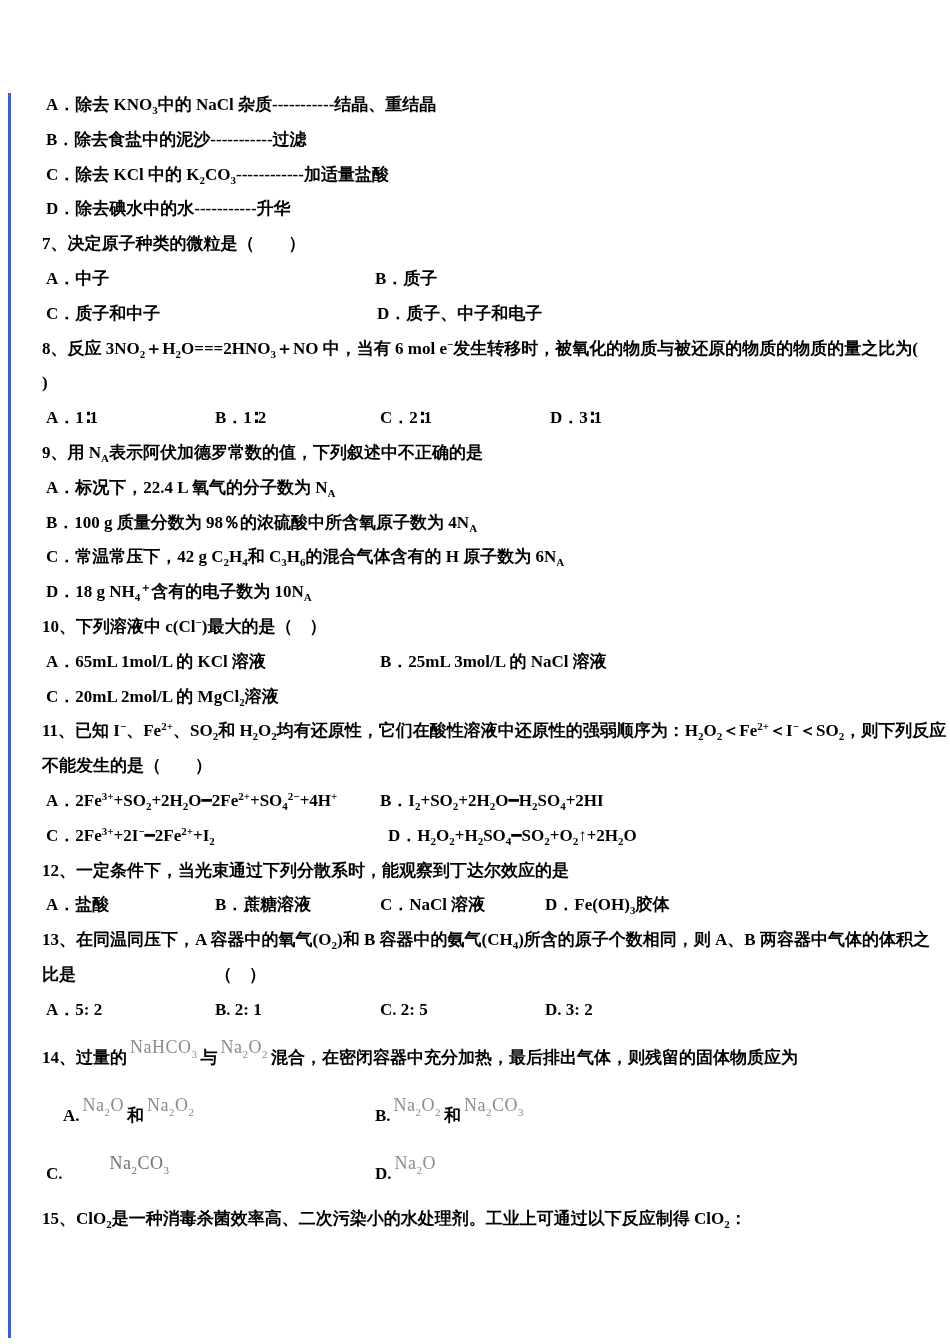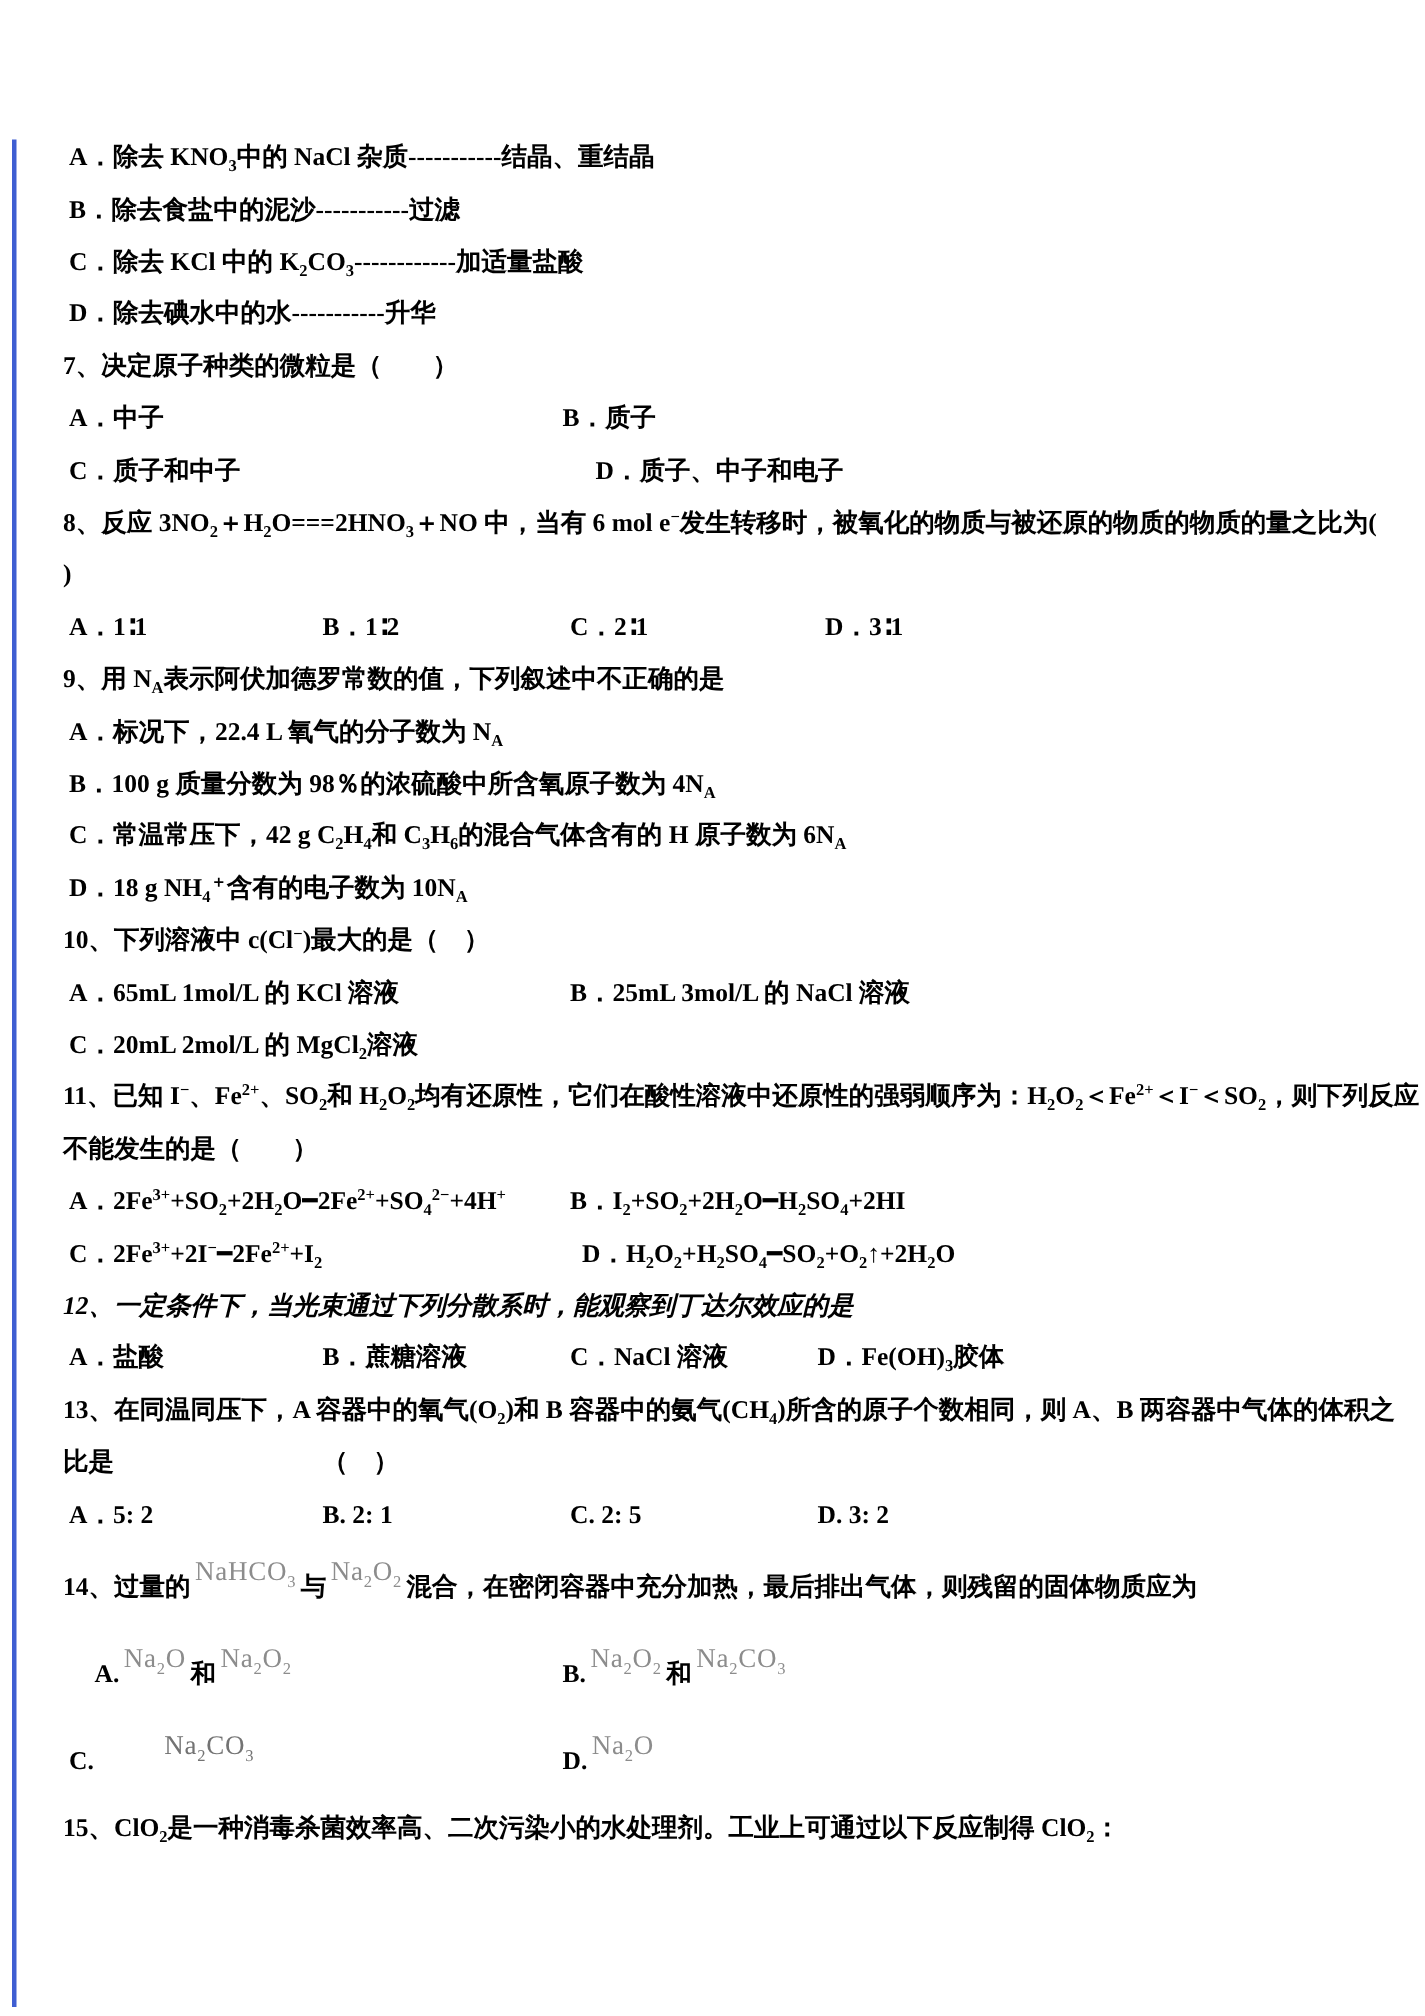--- a/index.html
+++ b/index.html
@@ -57,21 +57,21 @@
       </div>
       <div class="line">
         <span class="seg" style="left: 42px;">7、决定原子种类的微粒是（　　）</span>
       </div>
       <div class="line">
         <span class="seg" style="left: 46px;">A．中子</span>
         <span class="seg" style="left: 375px;">B．质子</span>
       </div>
       <div class="line">
         <span class="seg" style="left: 46px;">C．质子和中子</span>
-        <span class="seg" style="left: 397px;">D．质子、中子和电子</span>
+        <span class="seg" style="left: 377px;">D．质子、中子和电子</span>
       </div>
       <div class="line">
         <span class="seg" style="left: 42px;">8、反应 3NO<sub>2</sub>＋H<sub>2</sub>O===2HNO<sub>3</sub>＋NO 中，当有 6 mol e<sup>−</sup>发生转移时，被氧化的物质与被还原的物质的物质的量之比为(</span>
       </div>
       <div class="line">
         <span class="seg" style="left: 42px;">)</span>
       </div>
       <div class="line">
         <span class="seg" style="left: 46px;">A．1∶1</span>
         <span class="seg" style="left: 215px;">B．1∶2</span>
@@ -111,21 +111,21 @@
       </div>
       <div class="line">
         <span class="seg" style="left: 46px;">A．2Fe<sup>3+</sup>+SO<sub>2</sub>+2H<sub>2</sub>O━2Fe<sup>2+</sup>+SO<sub>4</sub><sup>2−</sup>+4H<sup>+</sup></span>
         <span class="seg" style="left: 380px;">B．I<sub>2</sub>+SO<sub>2</sub>+2H<sub>2</sub>O━H<sub>2</sub>SO<sub>4</sub>+2HI</span>
       </div>
       <div class="line">
         <span class="seg" style="left: 46px;">C．2Fe<sup>3+</sup>+2I<sup>−</sup>━2Fe<sup>2+</sup>+I<sub>2</sub></span>
         <span class="seg" style="left: 388px;">D．H<sub>2</sub>O<sub>2</sub>+H<sub>2</sub>SO<sub>4</sub>━SO<sub>2</sub>+O<sub>2</sub>↑+2H<sub>2</sub>O</span>
       </div>
       <div class="line">
-        <span class="seg" style="left: 42px; font-style: italic;">12、一定条件下，当光束通过下列分散系时，能观察到丁达尔效应的是</span>
+        <span class="seg" style="left: 42px;">12、一定条件下，当光束通过下列分散系时，能观察到丁达尔效应的是</span>
       </div>
       <div class="line">
         <span class="seg" style="left: 46px;">A．盐酸</span>
         <span class="seg" style="left: 215px;">B．蔗糖溶液</span>
         <span class="seg" style="left: 380px;">C．NaCl 溶液</span>
         <span class="seg" style="left: 545px;">D．Fe(OH)<sub>3</sub>胶体</span>
       </div>
       <div class="line">
         <span class="seg" style="left: 42px;">13、在同温同压下，A 容器中的氧气(O<sub>2</sub>)和 B 容器中的氨气(CH<sub>4</sub>)所含的原子个数相同，则 A、B 两容器中气体的体积之</span>
       </div>

